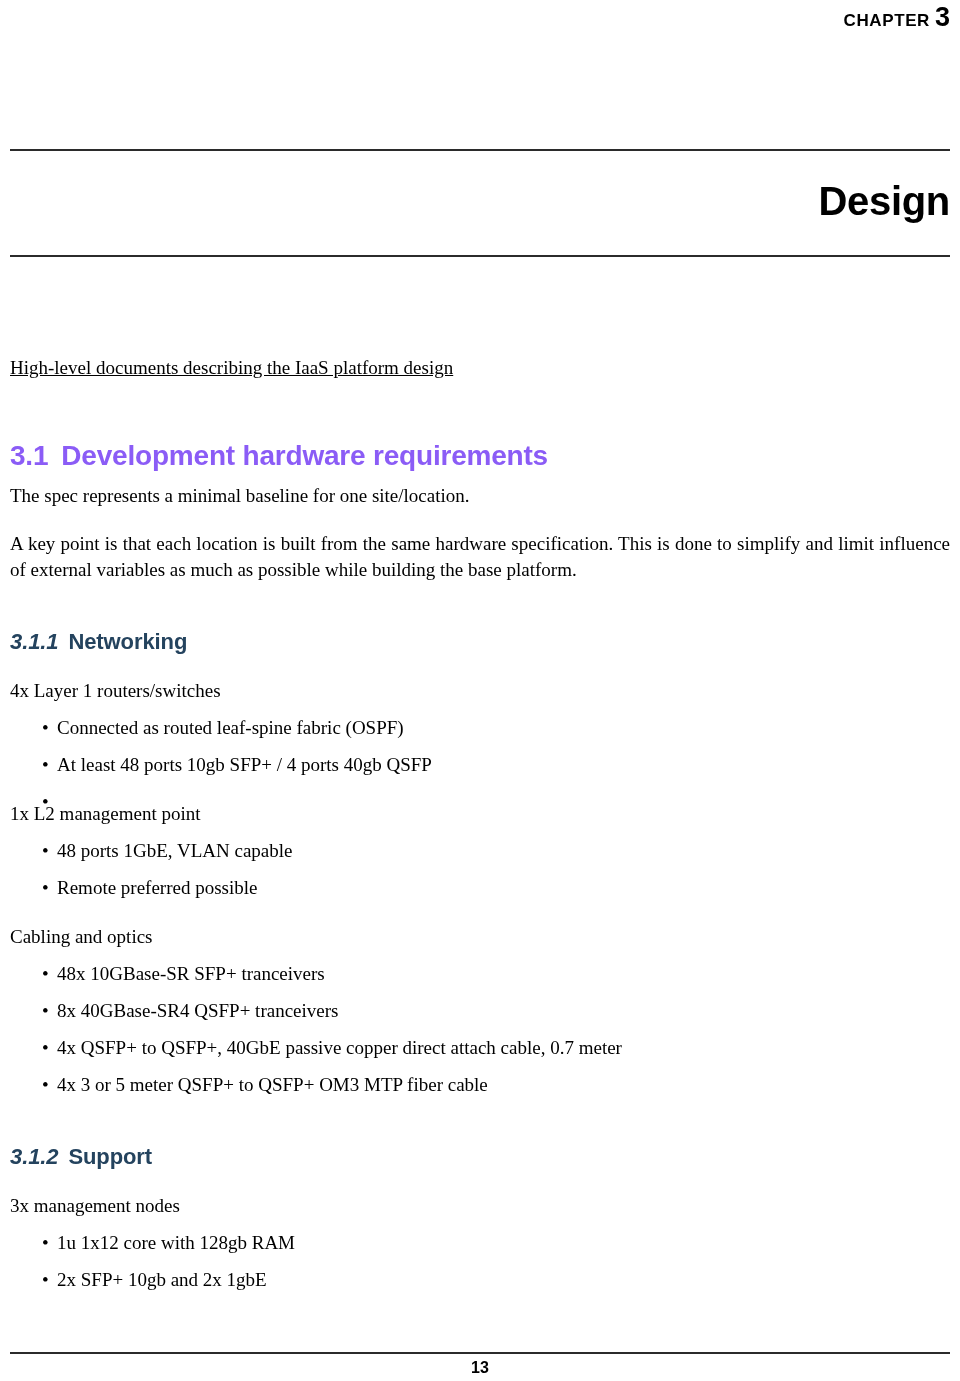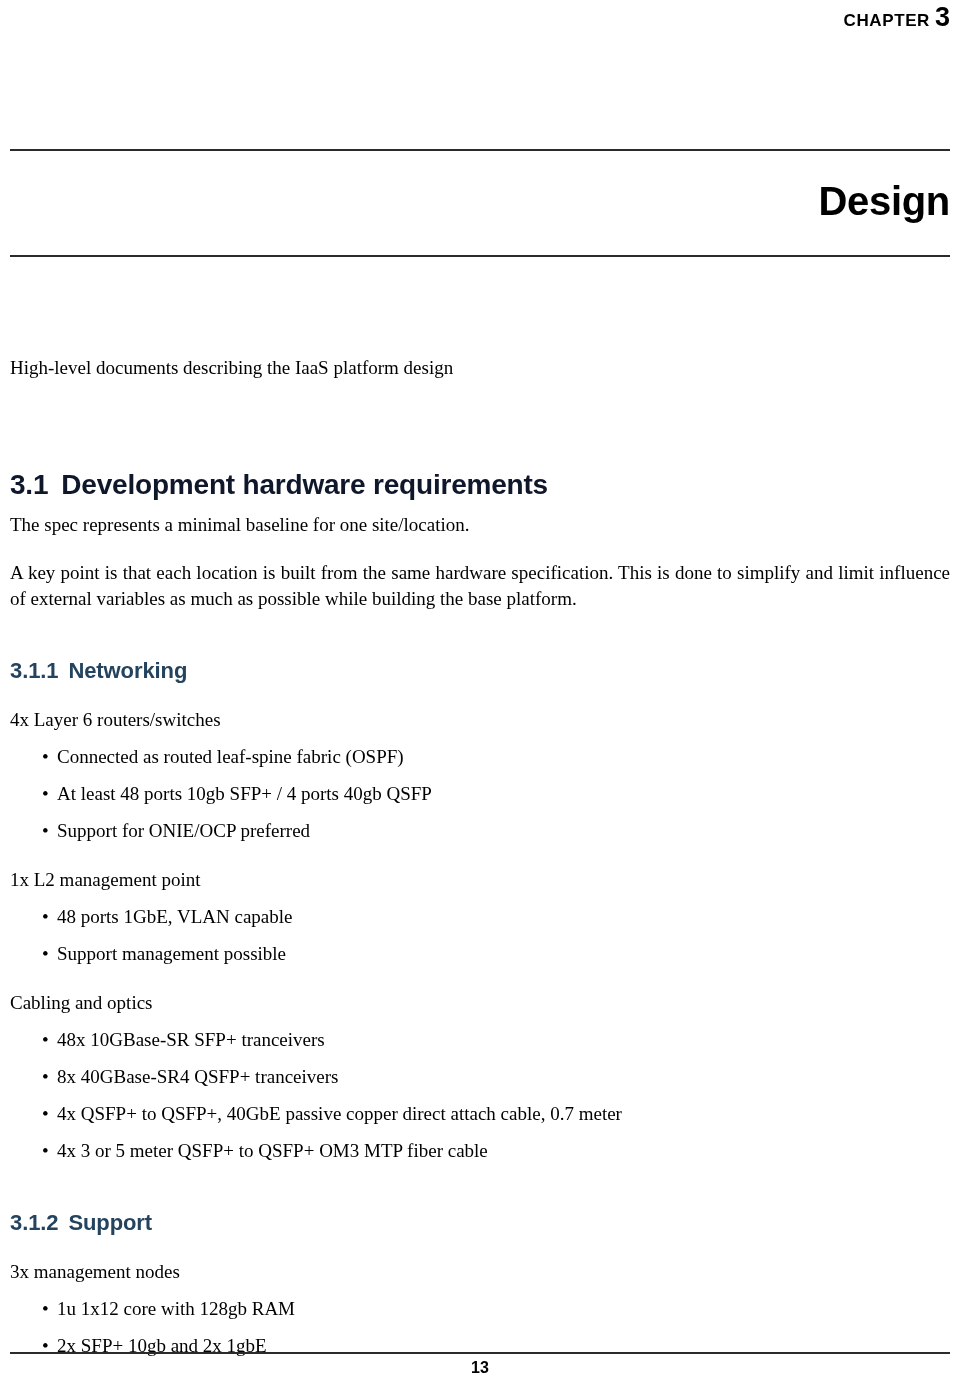--- a/index.html
+++ b/index.html
@@ -76,43 +76,44 @@
     position: absolute;
     top: 355px;
     left: 10px;
     width: 940px;
   }
 
   .lead {
     font-size: 19px;
     line-height: 26px;
     margin: 0 0 0 0;
+    text-decoration: underline;
   }
 
   h2.sec {
     font-family: "Liberation Sans", "DejaVu Sans", sans-serif;
     font-weight: bold;
-    color: #0f172a;
+    color: #8b5cf6;
     font-size: 28px;
     line-height: 32px;
-    margin: 88px 0 0 0;
+    margin: 59px 0 0 0;
     letter-spacing: -0.2px;
   }
   h2.sec .num { margin-right: 13px; }
 
   h3.subsec {
     font-family: "Liberation Sans", "DejaVu Sans", sans-serif;
     font-weight: bold;
     color: #24435E;
     font-size: 22px;
     line-height: 26px;
     margin: 46px 0 0 0;
     letter-spacing: -0.1px;
   }
-  h3.subsec .num { margin-right: 10px; }
+  h3.subsec .num { margin-right: 10px; font-style: italic; }
 
   p.body {
     font-size: 19px;
     line-height: 26px;
     margin: 22px 0 0 0;
     text-align: justify;
     text-justify: inter-word;
   }
   p.body.tight { margin-top: 11px; text-align: left; }
 
@@ -185,31 +186,31 @@
       <span class="num">3.1</span><span>Development hardware requirements</span>
     </h2>
 
     <p class="body tight">The spec represents a minimal baseline for one site/location.</p>
     <p class="body">A key point is that each location is built from the same hardware specification.  This is done to simplify and limit influence of external variables as much as possible while building the base platform.</p>
 
     <h3 class="subsec">
       <span class="num">3.1.1</span><span>Networking</span>
     </h3>
 
-    <p class="listhead">4x Layer 6 routers/switches</p>
+    <p class="listhead">4x Layer 1 routers/switches</p>
     <ul class="bullets">
       <li><span class="dot">•</span><span>Connected as routed leaf-spine fabric (OSPF)</span></li>
       <li><span class="dot">•</span><span>At least 48 ports 10gb SFP+ / 4 ports 40gb QSFP</span></li>
-      <li><span class="dot">•</span><span>Support for ONIE/OCP preferred</span></li>
+      <li><span class="dot">•</span></li>
     </ul>
 
     <p class="listhead">1x L2 management point</p>
     <ul class="bullets">
       <li><span class="dot">•</span><span>48 ports 1GbE, VLAN capable</span></li>
-      <li><span class="dot">•</span><span>Support management possible</span></li>
+      <li><span class="dot">•</span><span>Remote preferred possible</span></li>
     </ul>
 
     <p class="listhead">Cabling and optics</p>
     <ul class="bullets">
       <li><span class="dot">•</span><span>48x 10GBase-SR SFP+ tranceivers</span></li>
       <li><span class="dot">•</span><span>8x 40GBase-SR4 QSFP+ tranceivers</span></li>
       <li><span class="dot">•</span><span>4x QSFP+ to QSFP+, 40GbE passive copper direct attach cable, 0.7 meter</span></li>
       <li><span class="dot">•</span><span>4x 3 or 5 meter QSFP+ to QSFP+ OM3 MTP fiber cable</span></li>
     </ul>
 

